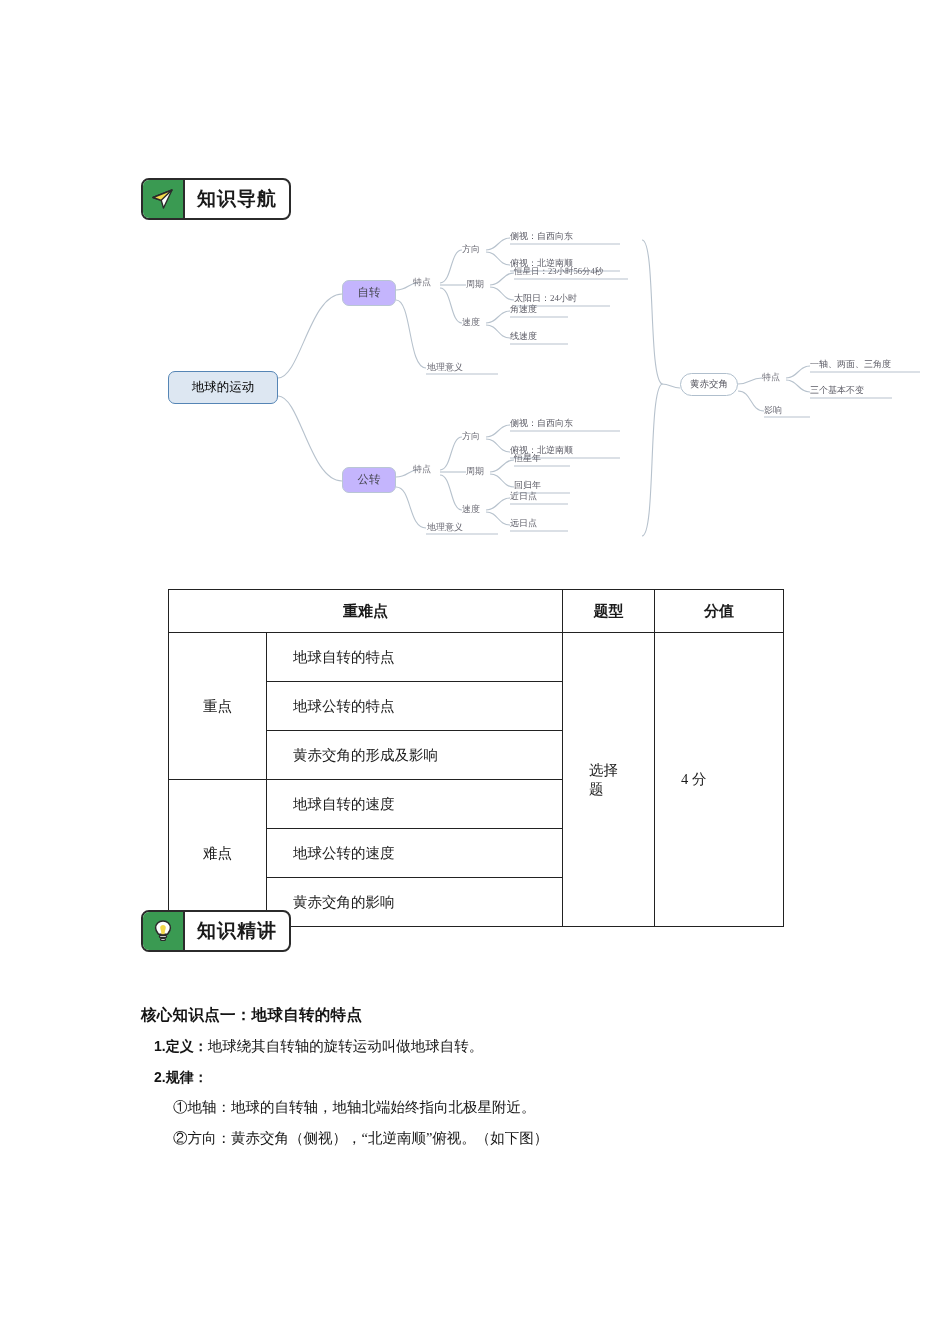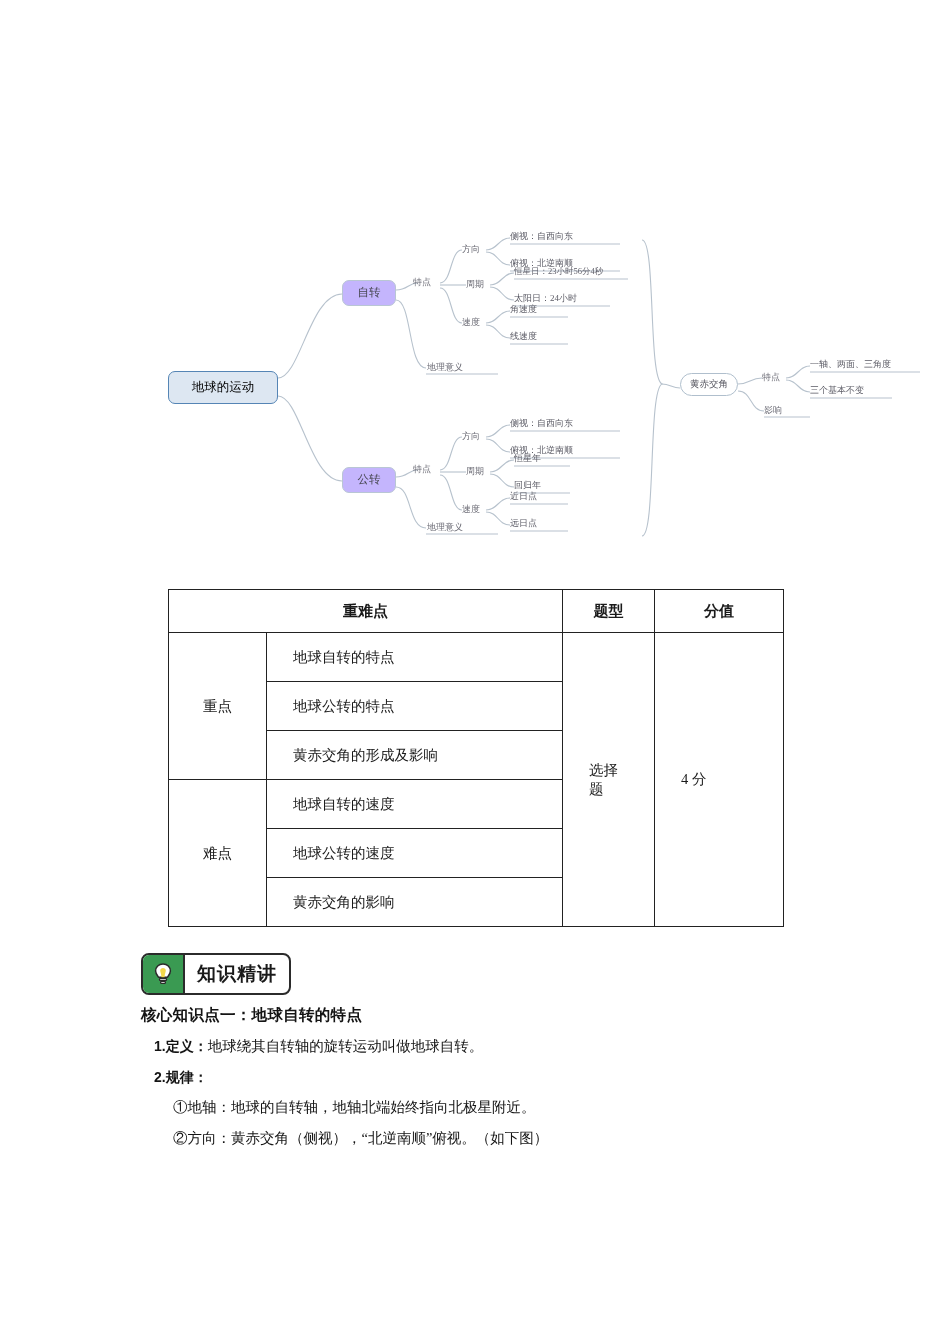--- a/index.html
+++ b/index.html
@@ -62,21 +62,21 @@
     display: flex;
     align-items: center;
     padding: 0 12px 0 12px;
     font-family: "Liberation Sans", "DejaVu Sans", sans-serif;
     font-weight: bold;
     font-size: 19px;
     color: #1a1a1a;
     letter-spacing: 1px;
   }
   #badge-nav { left: 141px; top: 178px; }
-  #badge-lecture { left: 141px; top: 953px; }
+  #badge-lecture { left: 141px; top: 910px; }
 
   
   .mindmap {
     position: absolute;
     left: 150px;
     top: 228px;
     width: 790px;
     height: 325px;
   }
   .mm-svg {
@@ -219,20 +219,29 @@
     padding-left: 32px;
     line-height: 1.15;
   }
 </style>
 </head>
 <body>
 
 <div class="page">
 
 
+  <div class="badge" id="badge-nav">
+    <div class="badge-icon">
+      <svg width="26" height="26" viewBox="0 0 26 26">
+        <polygon points="3,11.5 22,4 13.5,22 11.2,14.3" fill="#ffffff" stroke="#2b2b2b" stroke-width="1.4" stroke-linejoin="round"></polygon>
+        <polygon points="3,11.5 22,4 11.2,14.3" fill="#f3d84b" stroke="#2b2b2b" stroke-width="1.4" stroke-linejoin="round"></polygon>
+      </svg>
+    </div>
+    <div class="badge-label">知识导航</div>
+  </div>
 
   <div class="mindmap">
     <svg class="mm-svg" viewBox="0 0 790 325">
       <g fill="none" stroke="#b7c2cd" stroke-width="1.1">
 
         <path d="M128,150 C150,150 160,66 192,66"></path>
 
         <path d="M128,168 C150,168 160,253 192,253"></path>
 
         <path d="M246,62 C258,62 258,55 268,55"></path>

